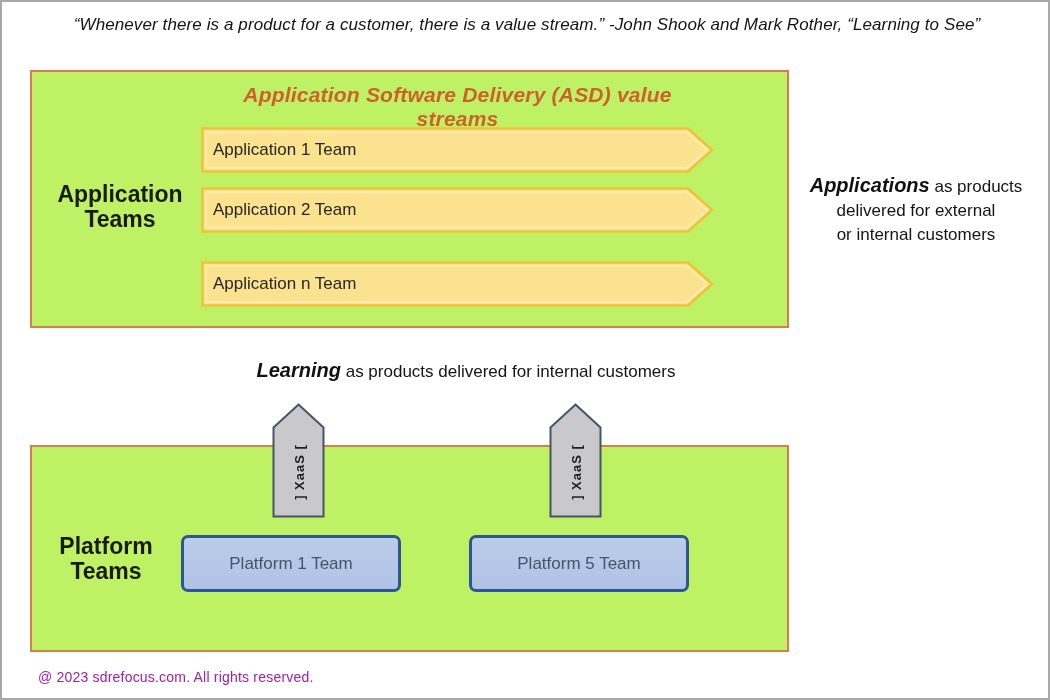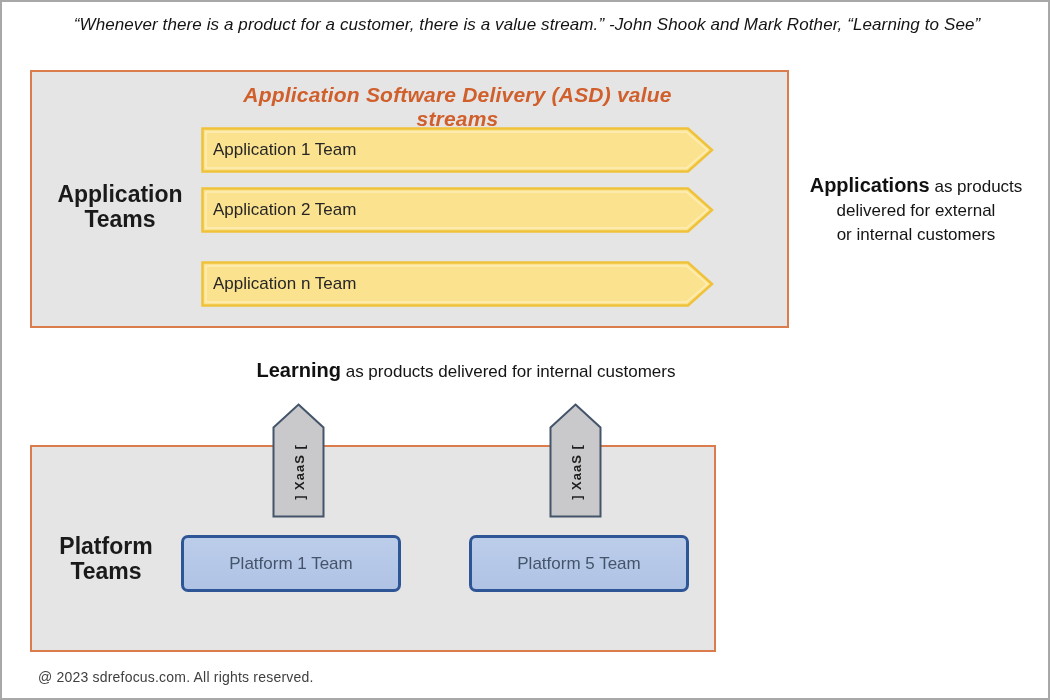--- a/index.html
+++ b/index.html
@@ -18,24 +18,24 @@
     font-style:italic;
     font-size:17px;
     color:#141414;
     letter-spacing:0.1px;
   }
   
   .stream-box{
     position:absolute;
     border:2px solid #db7c4c;
     box-sizing:border-box;
-    background:#e5e5e5;
+    background:#bef264;
   }
   .asd-box{left:28px;top:68px;width:759px;height:258px;}
-  .sdp-box{left:28px;top:443px;width:686px;height:207px;z-index:1;}
+  .sdp-box{left:28px;top:443px;width:759px;height:207px;z-index:1;}
   .stream-title{
     position:absolute;
     text-align:center;
     font-weight:700;font-style:italic;
     font-size:21px;
     color:#d05f2c;
     letter-spacing:0.2px;
   }
   .asd-title{left:169px;top:11px;width:513px;}
   .sdp-title{left:150px;top:167px;width:550px;}
@@ -53,21 +53,21 @@
   .app-arrow{position:absolute;left:169px;width:513px;height:46px;}
   .app-arrow svg{position:absolute;left:0;top:0;display:block;}
   .arrow-label{
     position:absolute;left:12px;top:50%;
     transform:translateY(-50%);
     font-size:17px;color:#262626;
     white-space:nowrap;
   }
   
   .note{color:#141414;font-size:17px;}
-  .note-bold{font-weight:700;font-size:20px;color:#111;}
+  .note-bold{font-weight:700;font-size:20px;color:#111;font-style:italic;}
   .apps-note{
     position:absolute;left:798px;top:171px;width:232px;
     text-align:center;line-height:24px;
   }
   .platforms-note{
     position:absolute;left:164px;top:357px;width:600px;
     text-align:center;
   }
   
   .xaas{position:absolute;width:53px;height:115px;z-index:3;}
@@ -84,21 +84,21 @@
     background:linear-gradient(180deg,#bccdea 0%,#b0c3e5 100%);
     border:3px solid #2e5697;
     border-radius:7px;
     box-sizing:border-box;
     display:flex;align-items:center;justify-content:center;
     z-index:2;
   }
   .team-box span{font-size:17px;color:#44546a;}
   .footer{
     position:absolute;left:36px;top:667px;
-    font-size:14px;color:#404040;letter-spacing:0.2px;
+    font-size:14px;color:#a21caf;letter-spacing:0.2px;
   }
 </style>
 </head>
 <body>
 
 <div class="canvas">
 
   <div class="quote">“Whenever there is a product for a customer, there is a value stream.” -John Shook and Mark Rother, “Learning to See”</div>
 
   <div class="stream-box asd-box">

